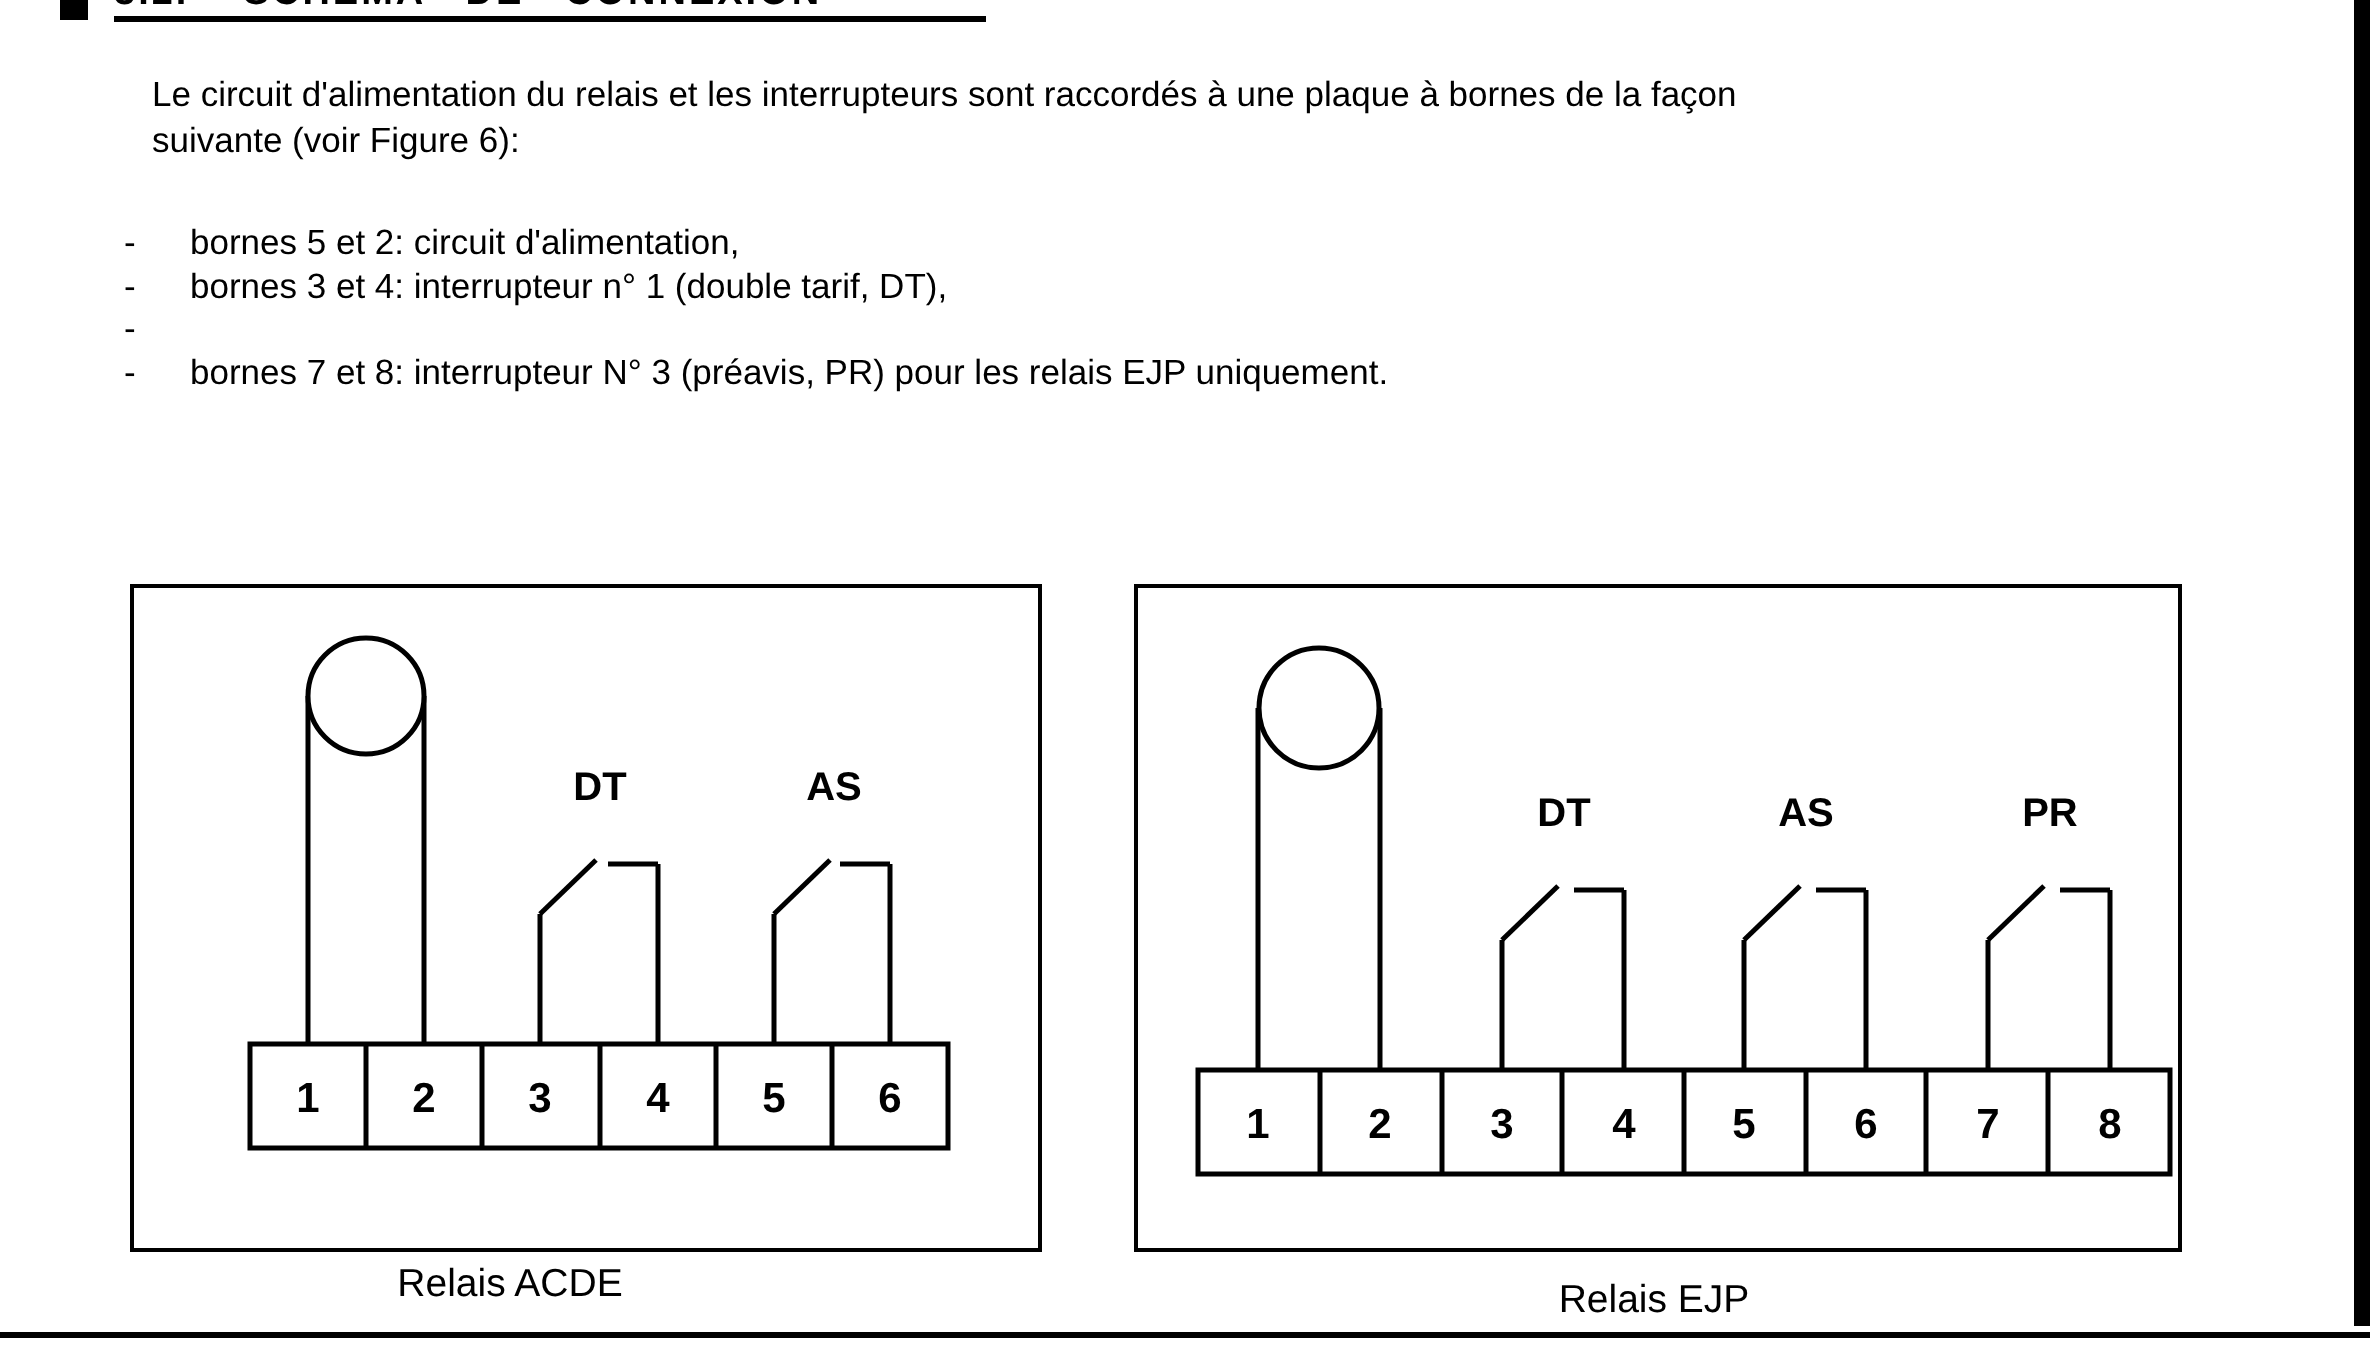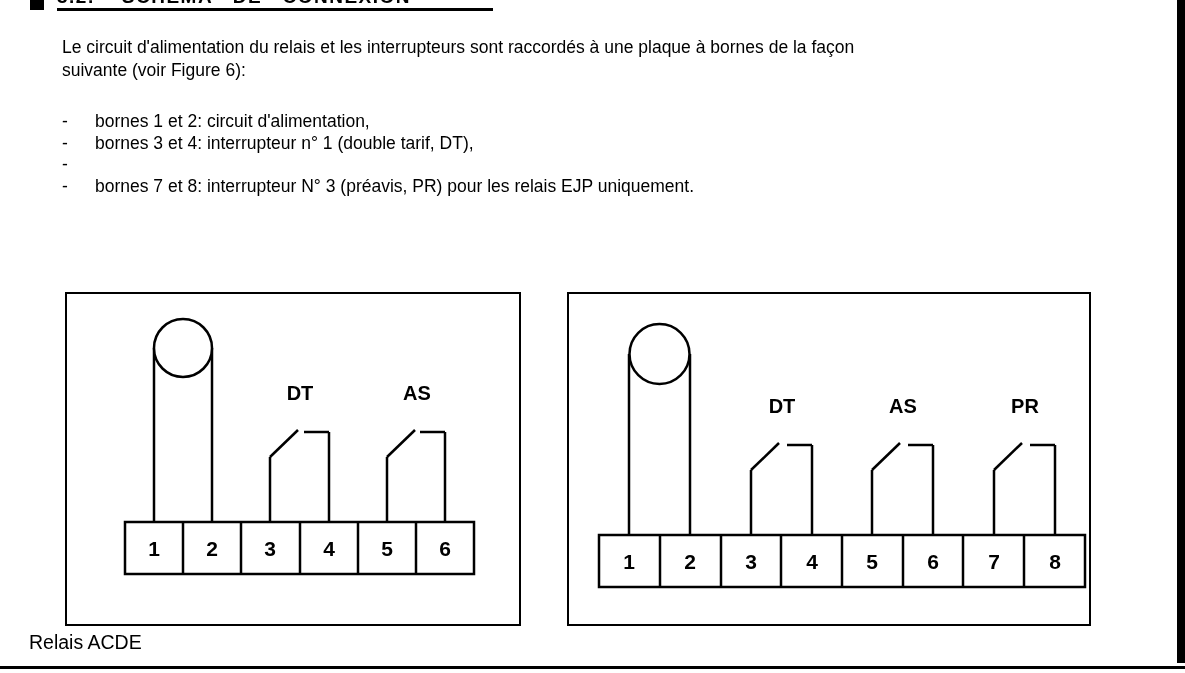--- a/index.html
+++ b/index.html
@@ -23,21 +23,21 @@
   .scan-mark-topleft{
     position:absolute;left:30px;top:0;width:14px;height:10px;background:#000;
   }
   .scan-strip-right{
     position:absolute;left:1177px;top:0;width:8px;height:663px;background:#000;
   }
   .bottom-rule{
     position:absolute;left:0;top:666px;width:1185px;height:3px;background:#000;
   }
   .intro{
-    position:absolute;left:62px;top:36px;
+    position:absolute;left:76px;top:36px;
     font-size:17.5px;line-height:23px;
   }
   .intro div{white-space:pre;}
   .term-list{
     position:absolute;left:62px;top:111px;
     font-size:17.5px;line-height:21.5px;
   }
   .term-row{display:flex;}
   .term-bullet{width:33px;flex:0 0 33px;}
   .diagram-box{
@@ -47,21 +47,21 @@
   .box-ejp{left:567px;top:292px;width:520px;height:330px;}
   .diagram-box svg{display:block;width:100%;height:100%;}
   .diagram-box line, .diagram-box rect, .diagram-box circle{
     stroke:#000;stroke-width:2.5;fill:none;
   }
   .diagram-box circle{fill:#fff;}
   .diagram-box rect{fill:#fff;}
   .tnum{font:bold 21px "Liberation Sans", sans-serif;fill:#000;stroke:none;}
   .swlabel{font:bold 20px "Liberation Sans", sans-serif;fill:#000;stroke:none;}
   .caption{
-    position:absolute;font-size:19.5px;
+    position:absolute;font-size:19.5px;text-align:center;
   }
   .caption-acde{left:65px;top:631px;width:452px;transform:translateX(-36px);}
   .caption-ejp{left:567px;top:639px;width:520px;}
 </style>
 </head>
 <body>
 
 <div class="canvas">
 
   <div class="scan-mark-topleft"></div>
@@ -72,21 +72,21 @@
   <div class="heading-underline"></div>
 
   <div class="intro">
     <div>Le circuit d'alimentation du relais et les interrupteurs sont raccordés à une plaque à bornes de la façon</div>
     <div>suivante (voir Figure 6):</div>
   </div>
 
   <div class="term-list">
     <div class="term-row">
       <span class="term-bullet">-</span>
-      <span>bornes 1 et 2: circuit d'alimentation,</span>
+      <span>bornes 5 et 2: circuit d'alimentation,</span>
     </div>
     <div class="term-row">
       <span class="term-bullet">-</span>
       <span>bornes 3 et 4: interrupteur n° 1 (double tarif, DT),</span>
     </div>
     <div class="term-row">
       <span class="term-bullet">-</span>
     </div>
     <div class="term-row">
       <span class="term-bullet">-</span>
@@ -185,14 +185,15 @@
         <text class="tnum" x="121" y="275" text-anchor="middle">2</text>
         <text class="tnum" x="182" y="275" text-anchor="middle">3</text>
         <text class="tnum" x="243" y="275" text-anchor="middle">4</text>
         <text class="tnum" x="303" y="275" text-anchor="middle">5</text>
         <text class="tnum" x="364" y="275" text-anchor="middle">6</text>
         <text class="tnum" x="425" y="275" text-anchor="middle">7</text>
         <text class="tnum" x="486" y="275" text-anchor="middle">8</text>
       </g>
     </svg>
   </div>
+  <div class="caption caption-ejp">Relais EJP</div>
 
 </div>
 
 </body></html>

